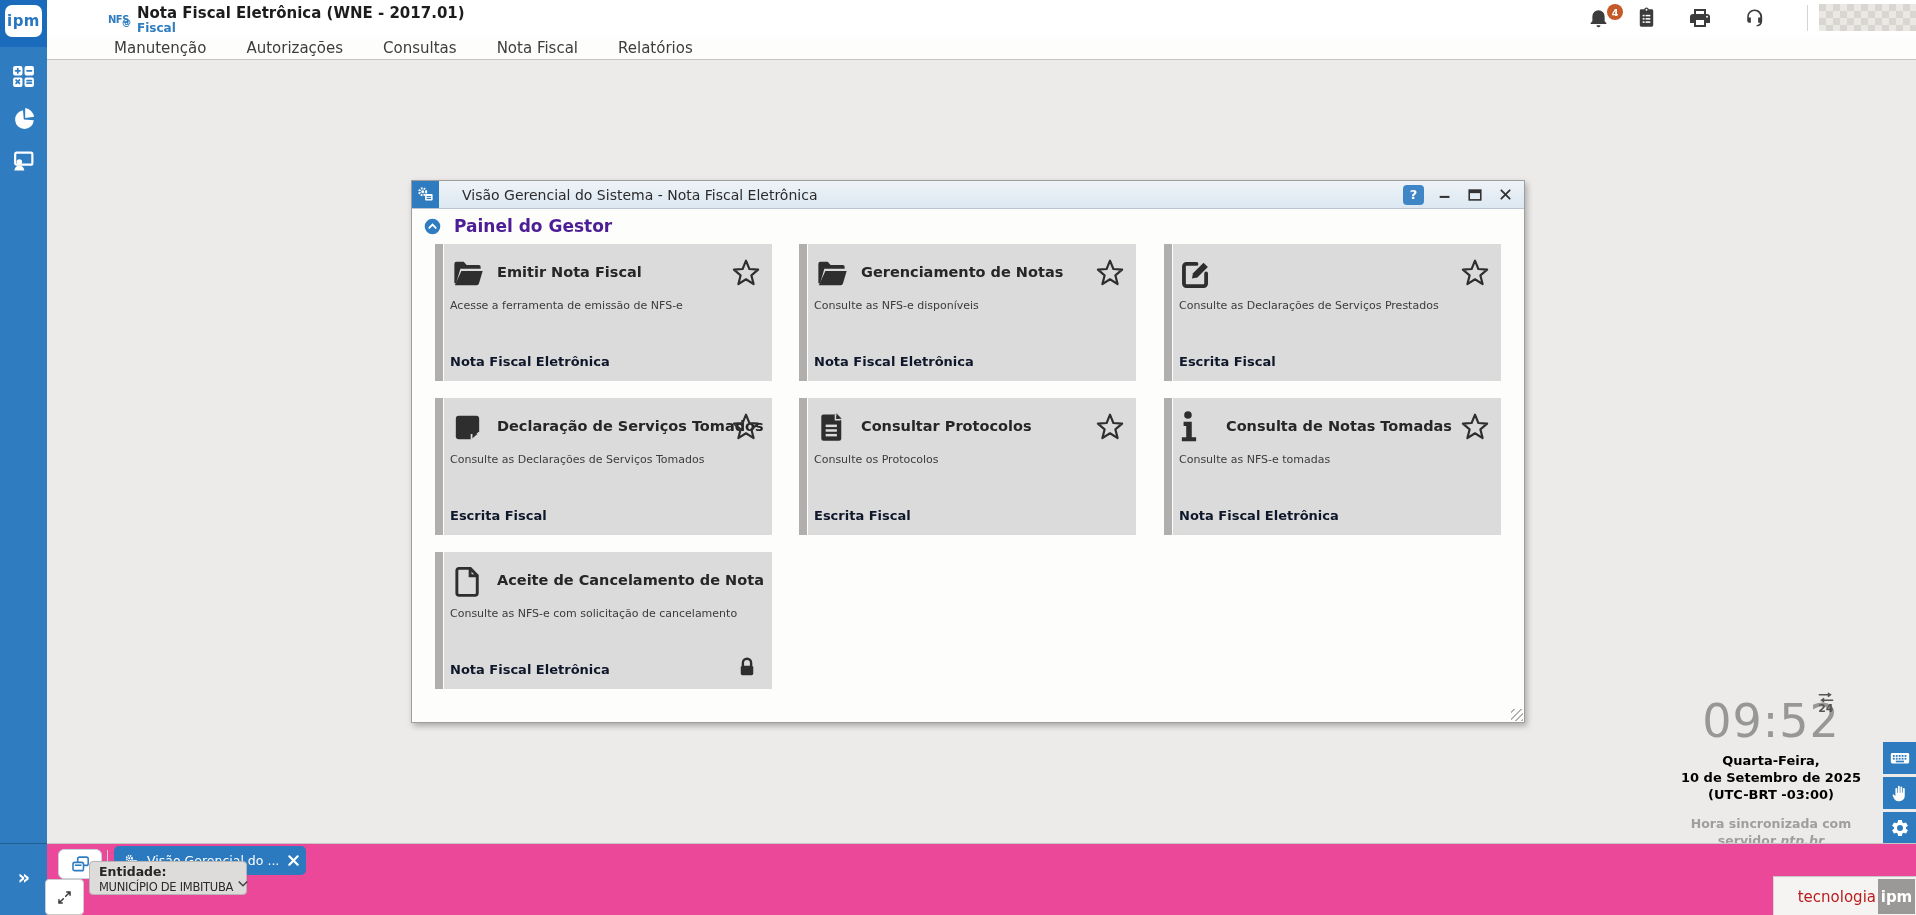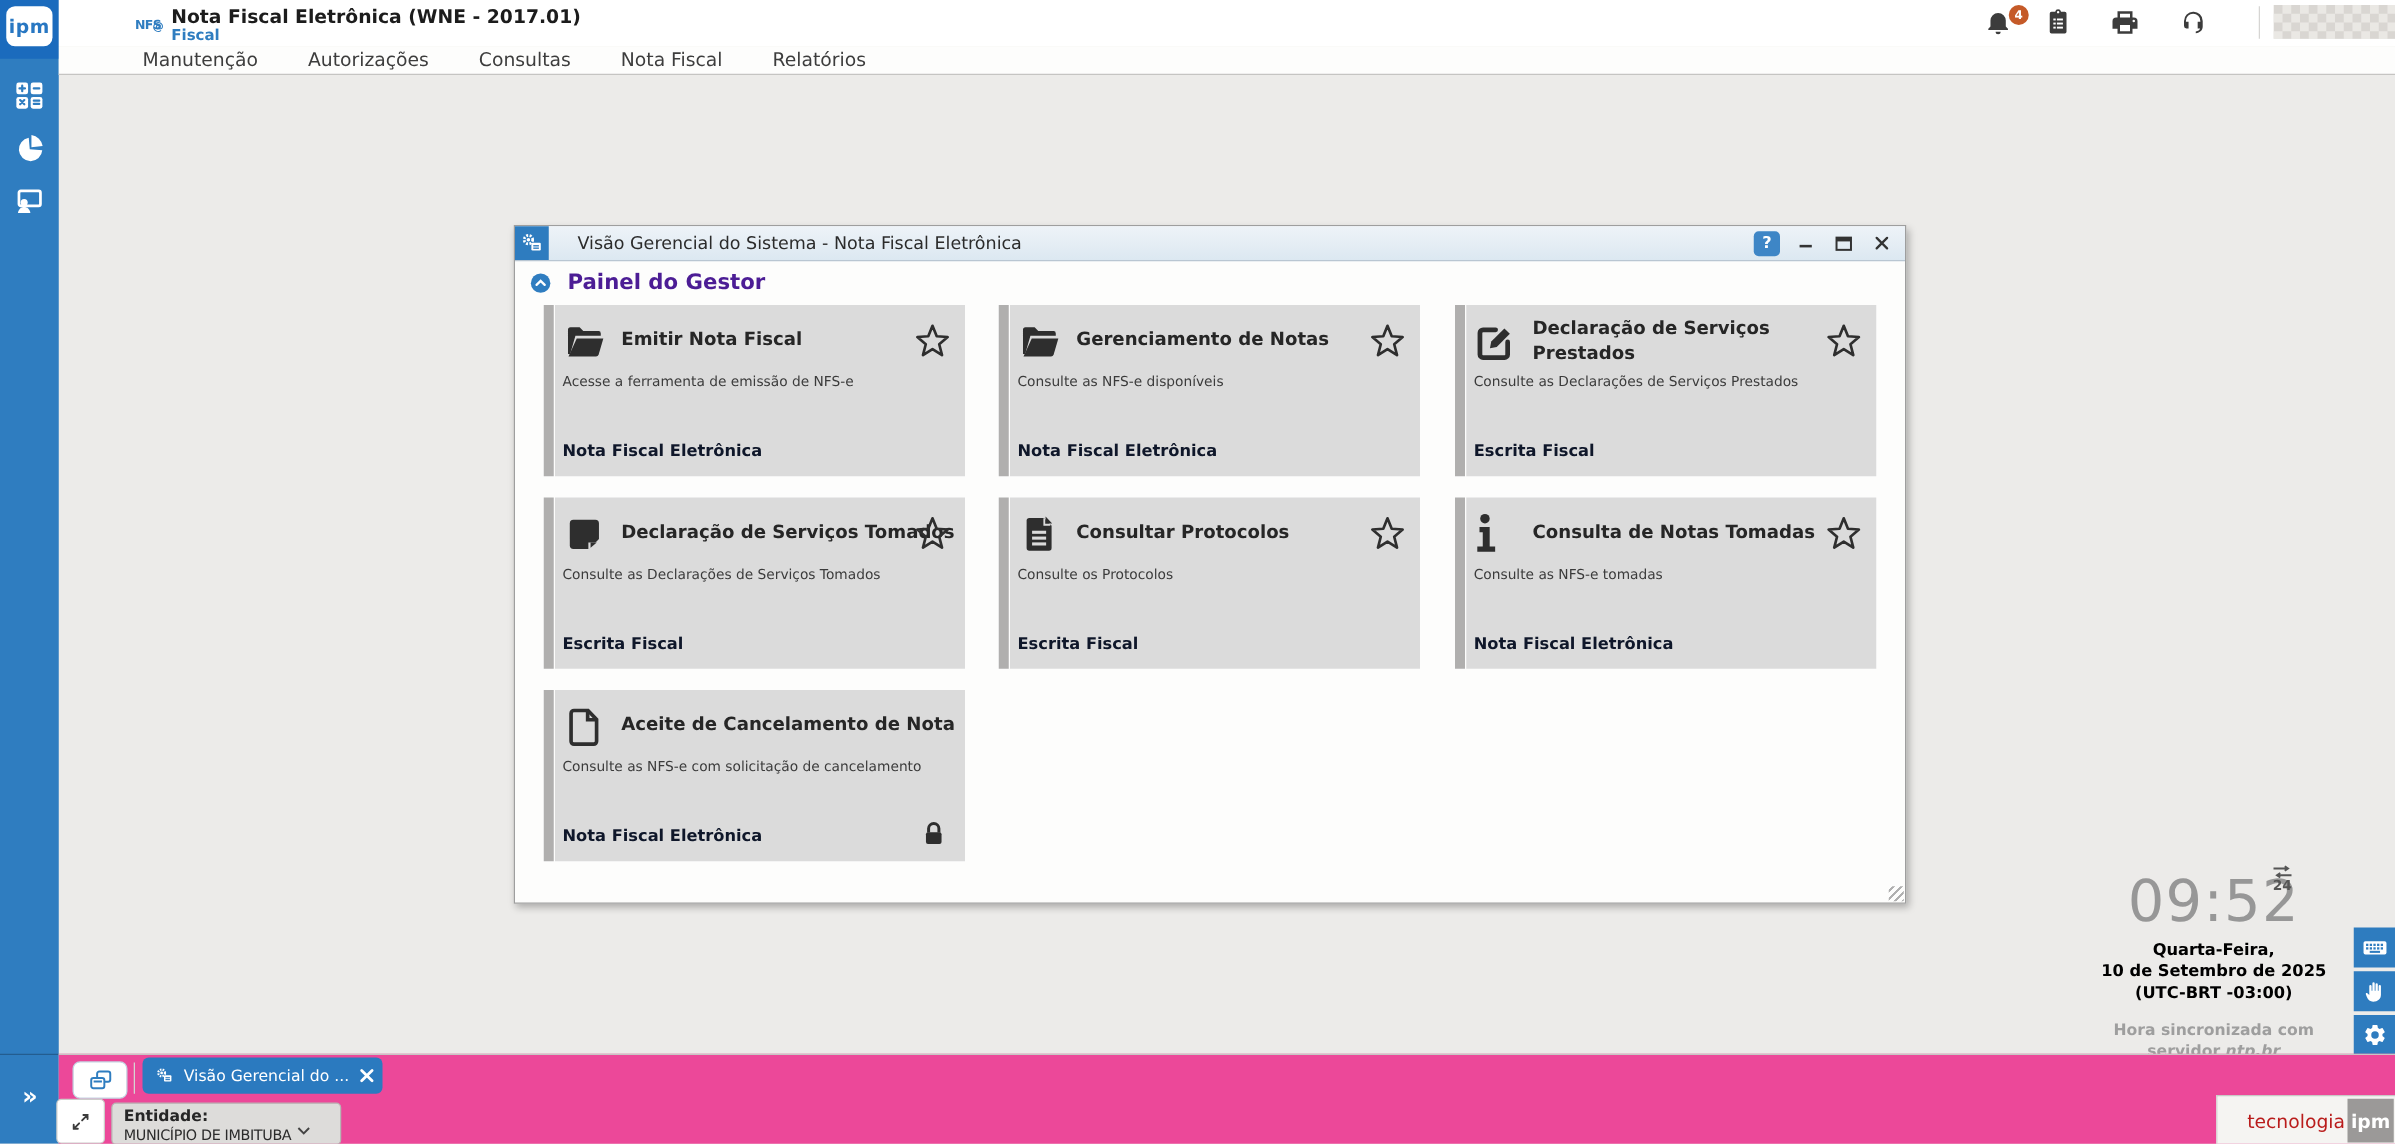--- a/index.html
+++ b/index.html
@@ -90,21 +90,21 @@
   
   #taskbar{left:47px;top:843px;right:0;height:72px;background:#ec4899;border-top:1px solid #c7c6c4;}
   #windows-btn{left:11px;top:5px;width:42px;height:28px;background:#fff;border:1px solid #c3d4e2;
                border-radius:6px;display:flex;align-items:center;justify-content:center;cursor:pointer;}
   #tb-divider{left:60px;top:6px;width:1px;height:25px;background:#d5d4d2;}
   #task-tab{left:67px;top:2px;width:172px;height:29px;background:#2b7abf;border-radius:5px;
             display:flex;align-items:center;padding:0 10px;gap:8px;cursor:pointer;}
   #task-tab .tab-label{color:#fff;font-size:12.5px;white-space:nowrap;flex:1;}
   #expand-btn{left:-2px;top:35px;width:37px;height:34px;background:#fff;border:1px solid #cdccca;
               border-radius:4px;display:flex;align-items:center;justify-content:center;cursor:pointer;}
-  #entity-box{left:42px;top:38px;width:184px;height:34px;background:#dddcda;border:1px solid #b7b6b4;
+  #entity-box{left:42px;top:17px;width:158px;height:34px;background:#dddcda;border:1px solid #b7b6b4;
               border-radius:4px;padding:2px 8px 0 9px;box-sizing:border-box;cursor:pointer;}
   #entity-label{font-size:12.5px;font-weight:bold;color:#262626;line-height:1.25;}
   #entity-row{display:flex;gap:4px;}
   #entity-value{font-size:11.5px;color:#2b2b2b;letter-spacing:-.3px;white-space:nowrap;}
 
   #footer-brand{left:1773px;top:876px;width:143px;height:39px;background:#f5f4f2;
                 border-top:1px solid #c9c8c6;border-left:1px solid #d6d5d3;
                 display:flex;align-items:center;justify-content:flex-end;}
   #brand-text{font-size:15px;color:#b91c1c;margin-right:2px;}
   #brand-square{width:37px;height:35px;background:#9b9998;color:#fff;display:flex;
@@ -287,21 +287,20 @@
 
   <div class="card" style="left:752px;top:63px;">
     <span class="strip"></span>
       <span class="body"></span>
     <span class="cicon">
       <svg viewBox="0 0 24 24" width="35" height="35">
         <path d="M18.6 12v6.9a1.7 1.7 0 0 1-1.7 1.7H5.1a1.7 1.7 0 0 1-1.7-1.7V7.1a1.7 1.7 0 0 1 1.7-1.7H12" fill="none" stroke="#2e2e2e" stroke-width="2.6" stroke-linecap="round"></path>
         <path d="M9.6 11.8l7.2-7.2 3 3-7.2 7.2-3.7.7z" fill="#2e2e2e"></path>
       </svg>
     </span>
-    <span class="ctitle wrap">Declaração de Serviços Prestados</span>
     <span class="star">
       <svg viewBox="0 0 24 24" width="30" height="30">
           <path d="M12 2.9l2.7 6.7 7 .5-5.4 4.6 1.8 7-6.1-3.9-6.1 3.9 1.8-7L2.3 10.1l7-.5z" fill="none" stroke="#2e2e2e" stroke-width="1.7" stroke-linejoin="round"></path>
         </svg>
     </span>
     <span class="cdesc">Consulte as Declarações de Serviços Prestados</span>
     <span class="ccat">Escrita Fiscal</span>
   </div>
 
   <div class="card" style="left:23px;top:217px;">

